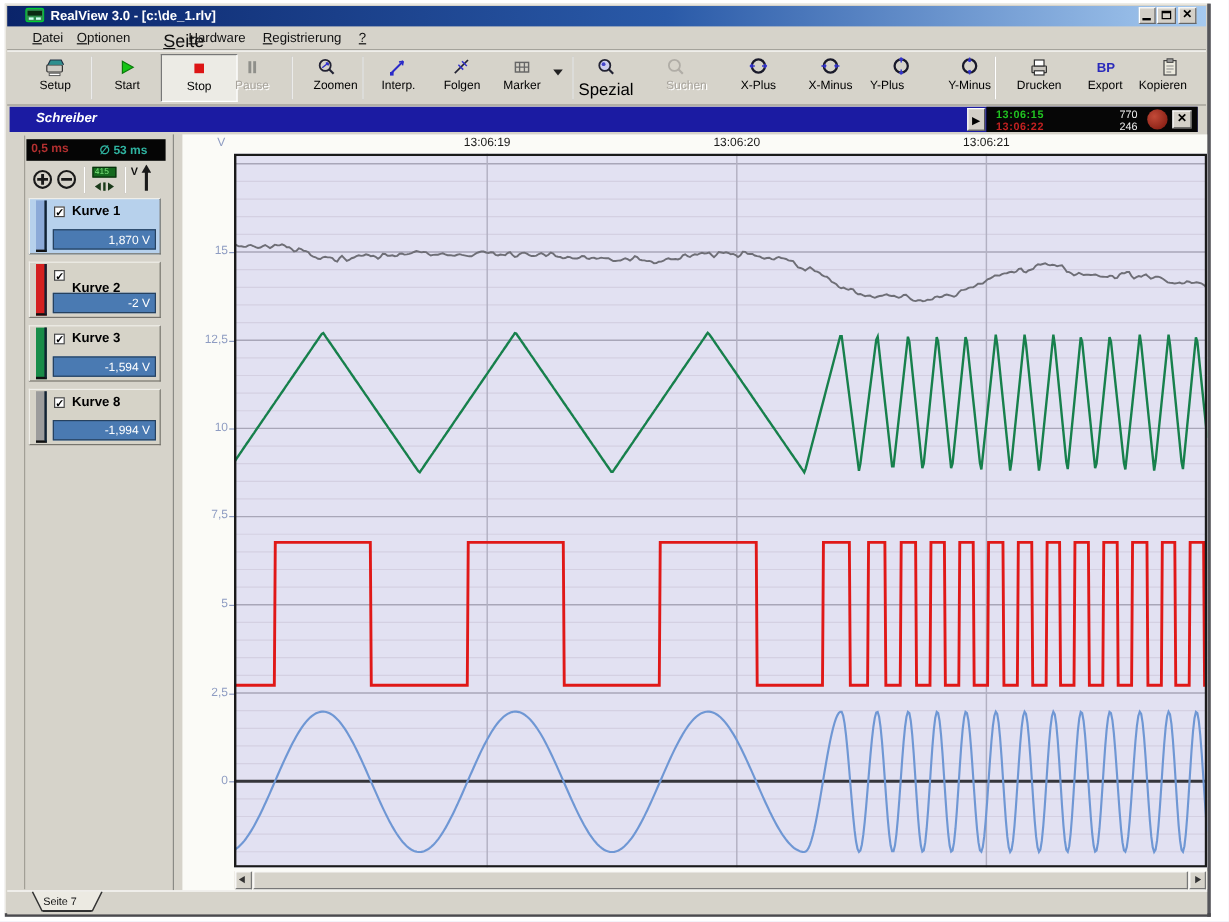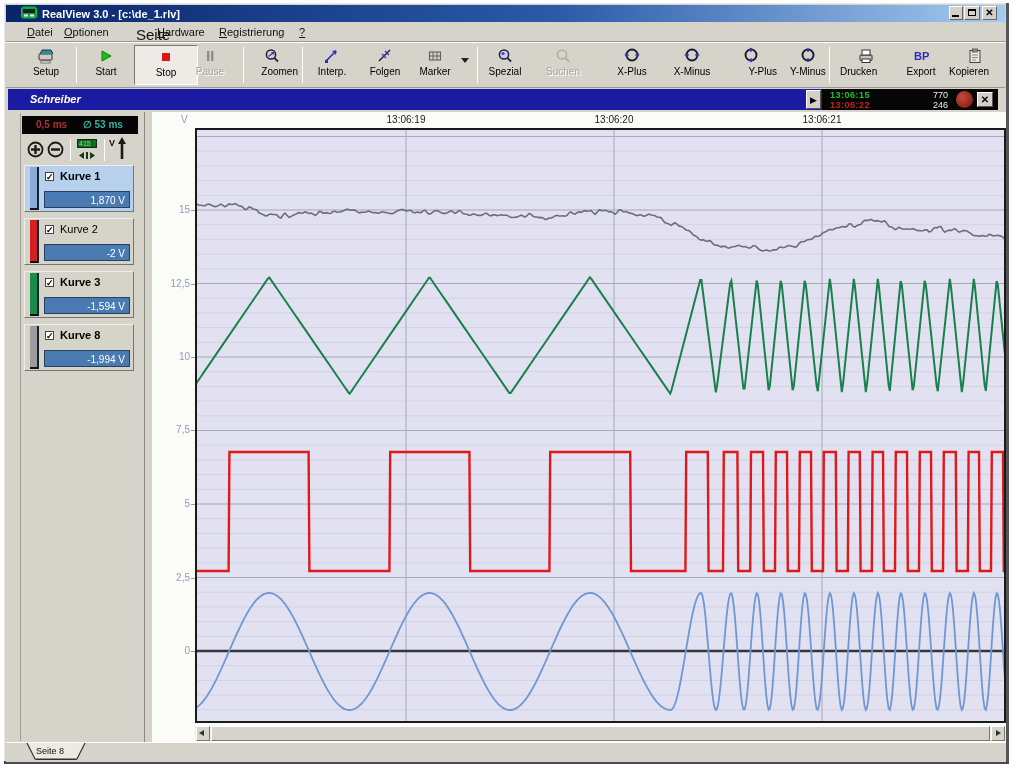--- a/index.html
+++ b/index.html
@@ -112,30 +112,30 @@
       <div style="text-align:center;font-size:10px;margin-top:1px;">Marker</div>
     </div>
 <div style="position:absolute;left:479px;top:45px;width:52px;height:40px;">
       <div style="margin-top:2px">
         <svg width="18" height="18" viewBox="0 0 18 18" style="display:block;margin:0 auto">
           <circle cx="8" cy="7.5" r="4.6" fill="#ccccee" stroke="#223" stroke-width="1.5"></circle>
           <line x1="11.3" y1="10.8" x2="15" y2="14.5" stroke="#223" stroke-width="1.8"></line>
           <circle cx="7" cy="6.5" r="1.6" fill="#4444cc"></circle>
         </svg>
       </div>
-      <div style="text-align:center;font-size:10px;margin-top:1px;">Spezial</div>
+      <div style="text-align:center;font-size:14px;margin-top:1px;">Spezial</div>
     </div>
 <div style="position:absolute;left:537px;top:45px;width:52px;height:40px;">
       <div style="margin-top:2px">
         <svg width="18" height="18" viewBox="0 0 18 18" style="display:block;margin:0 auto">
           <circle cx="8" cy="7.5" r="4.6" fill="none" stroke="#b0ada6" stroke-width="1.5"></circle>
           <line x1="11.3" y1="10.8" x2="15" y2="14.5" stroke="#b0ada6" stroke-width="1.8"></line>
         </svg>
       </div>
-      <div style="text-align:center;font-size:10px;margin-top:1px;color:#a8a49c;text-shadow:1px 1px 0 #fff;">Suchen</div>
+      <div style="text-align:right;font-size:10px;margin-top:1px;color:#a8a49c;text-shadow:1px 1px 0 #fff;">Suchen</div>
     </div>
 <div style="position:absolute;left:606px;top:45px;width:52px;height:40px;">
       <div style="margin-top:2px">
         <svg width="18" height="18" viewBox="0 0 18 18" style="display:block;margin:0 auto">
           <circle cx="9" cy="8" r="5.5" fill="none" stroke="#1a1a2a" stroke-width="1.9"></circle>
           <path d="M2 8 L6 8 M12 8 L16 8 M2 8 L4 6.5 M2 8 L4 9.5 M16 8 L14 6.5 M16 8 L14 9.5" stroke="#3333cc" stroke-width="1.2" fill="none"></path>
         </svg>
       </div>
       <div style="text-align:center;font-size:10px;margin-top:1px;">X-Plus</div>
     </div>
@@ -148,40 +148,40 @@
       </div>
       <div style="text-align:center;font-size:10px;margin-top:1px;">X-Minus</div>
     </div>
 <div style="position:absolute;left:725px;top:45px;width:52px;height:40px;">
       <div style="margin-top:2px">
         <svg width="18" height="18" viewBox="0 0 18 18" style="display:block;margin:0 auto">
           <circle cx="9" cy="8" r="5.5" fill="none" stroke="#1a1a2a" stroke-width="1.9"></circle>
           <path d="M9 1 L9 5 M9 11 L9 15 M9 1 L7.5 3 M9 1 L10.5 3 M9 15 L7.5 13 M9 15 L10.5 13" stroke="#3333cc" stroke-width="1.2" fill="none"></path>
         </svg>
       </div>
-      <div style="text-align:right;font-size:10px;margin-top:1px;">Y-Plus</div>
+      <div style="text-align:left;font-size:10px;margin-top:1px;">Y-Plus</div>
     </div>
 <div style="position:absolute;left:782px;top:45px;width:52px;height:40px;">
       <div style="margin-top:2px">
         <svg width="18" height="18" viewBox="0 0 18 18" style="display:block;margin:0 auto">
           <circle cx="9" cy="8" r="5.5" fill="none" stroke="#1a1a2a" stroke-width="1.9"></circle>
           <path d="M9 1 L9 4.5 M9 11.5 L9 15 M9 4.5 L7.6 2.8 M9 4.5 L10.4 2.8 M9 11.5 L7.6 13.2 M9 11.5 L10.4 13.2" stroke="#3333cc" stroke-width="1.2" fill="none"></path>
         </svg>
       </div>
       <div style="text-align:center;font-size:10px;margin-top:1px;">Y-Minus</div>
     </div>
 <div style="position:absolute;left:840px;top:45px;width:52px;height:40px;">
       <div style="margin-top:2px">
         <svg width="18" height="18" viewBox="0 0 18 18" style="display:block;margin:0 auto">
           <rect x="3" y="8" width="12" height="5.5" rx="0.5" fill="#c8c5be" stroke="#333" stroke-width="1"></rect>
           <rect x="5" y="3" width="8" height="5" fill="#fff" stroke="#333" stroke-width="1"></rect>
           <rect x="5" y="12" width="8" height="3.5" fill="#fff" stroke="#333" stroke-width="1"></rect>
         </svg>
       </div>
-      <div style="font-size:10px;margin-top:1px;">Drucken</div>
+      <div style="text-align:center;font-size:10px;margin-top:1px;">Drucken</div>
     </div>
 <div style="position:absolute;left:895px;top:45px;width:52px;height:40px;">
       <div style="margin-top:2px">
         <svg width="18" height="18" viewBox="0 0 18 18" style="display:block;margin:0 auto">
           <text x="2" y="13" font-family="Liberation Sans" font-size="11" font-weight="bold" fill="#2a2abb">BP</text>
         </svg>
       </div>
       <div style="text-align:center;font-size:10px;margin-top:1px;">Export</div>
     </div>
 <div style="position:absolute;left:949px;top:45px;width:52px;height:40px;">
@@ -213,21 +213,21 @@
 <div class="abs" style="left:830px;top:90px;font-size:9px;font-weight:bold;color:#21c321;letter-spacing:0.5px">13:06:15</div>
 <div class="abs" style="left:830px;top:100px;font-size:9px;font-weight:bold;color:#c32121;letter-spacing:0.5px">13:06:22</div>
 <div class="abs" style="left:906px;top:90px;width:42px;text-align:right;font-size:9px;color:#eee">770</div>
 <div class="abs" style="left:906px;top:100px;width:42px;text-align:right;font-size:9px;color:#eee">246</div>
 <div class="abs" style="left:956px;top:91px;width:17px;height:17px;border-radius:50%;background:radial-gradient(circle at 6px 6px,#c24a38,#7a150c)"></div>
 <div class="abs" style="left:977px;top:92px;width:16px;height:15px;background:#d4d0c8;border:1px solid;border-color:#fff #555 #555 #fff;font-size:10px;font-weight:bold;text-align:center;line-height:13px">✕</div>
 
 <div class="abs" style="left:10px;top:112px;width:135px;height:630px;background:#d6d3ca;border-right:1px solid #8a8a85"></div>
 <div class="abs" style="left:20px;top:113px;width:1px;height:628px;background:#a29f96"></div>
 <div class="abs" style="left:22px;top:116px;width:116px;height:18px;background:#050505"></div>
-<div class="abs" style="left:36px;top:119px;font-size:10px;font-weight:bold;color:#b43030">0,5 ms</div>
+<div class="abs" style="left:26px;top:119px;font-size:10px;font-weight:bold;color:#b43030">0,5 ms</div>
 <div class="abs" style="left:83px;top:119px;font-size:10px;font-weight:bold;color:#2fb3a0">∅ 53 ms</div>
 
 <svg class="abs" style="left:27px;top:141px" width="17" height="17" viewBox="0 0 17 17">
     <circle cx="8.5" cy="8.5" r="7" fill="none" stroke="#1a1a1a" stroke-width="1.8"></circle>
     <line x1="4" y1="8.5" x2="13" y2="8.5" stroke="#1a1a1a" stroke-width="2.4"></line>
     <line x1="8.5" y1="4" x2="8.5" y2="13" stroke="#1a1a1a" stroke-width="2.4"></line>
   </svg>
 <svg class="abs" style="left:47px;top:141px" width="17" height="17" viewBox="0 0 17 17">
     <circle cx="8.5" cy="8.5" r="7" fill="none" stroke="#1a1a1a" stroke-width="1.8"></circle>
     <line x1="4" y1="8.5" x2="13" y2="8.5" stroke="#1a1a1a" stroke-width="2.4"></line>
@@ -248,21 +248,21 @@
   </svg>
 <div style="position:absolute;left:24px;top:165px;width:110px;height:47px;background:#b7d1ec;border:1px solid;border-color:#efeee9 #77756e #77756e #efeee9">
     <div style="position:absolute;left:5px;top:1px;width:9px;height:43px;background:#8caad8;border-right:2px solid #123;border-bottom:2px solid #111"></div>
     <div style="position:absolute;left:20px;top:6px;width:9px;height:9px;background:#fff;border:1px solid #444;font-size:9px;line-height:8px;color:#000;font-weight:bold">✓</div>
     <div style="position:absolute;left:35px;top:4px;font-size:11px;font-weight:bold;color:#000">Kurve 1</div>
     <div style="position:absolute;left:19px;top:25px;width:86px;height:17px;background:#4a7ab2;border:1px solid #26415f;color:#fff;font-size:10px;text-align:right;line-height:17px;padding-right:4px">1,870 V</div>
   </div>
 <div style="position:absolute;left:24px;top:218px;width:110px;height:47px;background:#d6d3c8;border:1px solid;border-color:#efeee9 #77756e #77756e #efeee9">
     <div style="position:absolute;left:5px;top:1px;width:9px;height:43px;background:#d42020;border-right:2px solid #123;border-bottom:2px solid #111"></div>
     <div style="position:absolute;left:20px;top:6px;width:9px;height:9px;background:#fff;border:1px solid #444;font-size:9px;line-height:8px;color:#000;font-weight:bold">✓</div>
-    <div style="position:absolute;left:35px;top:4px;font-size:11px;font-weight:normal;color:#000">Kurve 2</div>
+    <div style="position:absolute;left:35px;top:15px;font-size:11px;font-weight:bold;color:#000">Kurve 2</div>
     <div style="position:absolute;left:19px;top:25px;width:86px;height:17px;background:#4a7ab2;border:1px solid #26415f;color:#fff;font-size:10px;text-align:right;line-height:17px;padding-right:4px">-2 V</div>
   </div>
 <div style="position:absolute;left:24px;top:271px;width:110px;height:47px;background:#d6d3c8;border:1px solid;border-color:#efeee9 #77756e #77756e #efeee9">
     <div style="position:absolute;left:5px;top:1px;width:9px;height:43px;background:#188c48;border-right:2px solid #123;border-bottom:2px solid #111"></div>
     <div style="position:absolute;left:20px;top:6px;width:9px;height:9px;background:#fff;border:1px solid #444;font-size:9px;line-height:8px;color:#000;font-weight:bold">✓</div>
     <div style="position:absolute;left:35px;top:4px;font-size:11px;font-weight:bold;color:#000">Kurve 3</div>
     <div style="position:absolute;left:19px;top:25px;width:86px;height:17px;background:#4a7ab2;border:1px solid #26415f;color:#fff;font-size:10px;text-align:right;line-height:17px;padding-right:4px">-1,594 V</div>
   </div>
 <div style="position:absolute;left:24px;top:324px;width:110px;height:47px;background:#d6d3c8;border:1px solid;border-color:#efeee9 #77756e #77756e #efeee9">
     <div style="position:absolute;left:5px;top:1px;width:9px;height:43px;background:#9c9c9c;border-right:2px solid #123;border-bottom:2px solid #111"></div>
@@ -347,13 +347,13 @@
 <div class="abs" style="left:199px;top:730px;width:0;height:0;border-top:3.5px solid transparent;border-bottom:3.5px solid transparent;border-right:5px solid #333"></div>
 <div class="abs" style="left:991px;top:726px;width:14px;height:15px;background:#d6d3ca;border:1px solid;border-color:#fff #777 #777 #fff"></div>
 <div class="abs" style="left:996px;top:730px;width:0;height:0;border-top:3.5px solid transparent;border-bottom:3.5px solid transparent;border-left:5px solid #333"></div>
 <div class="abs" style="left:211px;top:726px;width:779px;height:15px;background:#d6d3ca;border:1px solid;border-color:#fff #777 #777 #fff"></div>
 
 <div class="abs" style="left:6px;top:742px;width:1000px;height:20px;background:#d6d3ca;border-top:1px solid #fff"></div>
 <div class="abs" style="left:28px;top:744px;width:56px;height:16px;background:#e9e7df;border-bottom:1px solid #333;clip-path:polygon(0 0,100% 0,86% 100%,14% 100%);"></div>
 <svg class="abs" style="left:26px;top:743px" width="60" height="18" viewBox="0 0 60 18">
     <path d="M1 0 L9 16 L51 16 L59 0" fill="#eceae2" stroke="#333" stroke-width="1.2"></path>
   </svg>
-<div class="abs" style="left:36px;top:746px;font-size:9px;color:#111">Seite 8</div>
+<div class="abs" style="left:36px;top:746px;font-size:9px;color:#111">Seite 7</div>
 
 </body></html>

